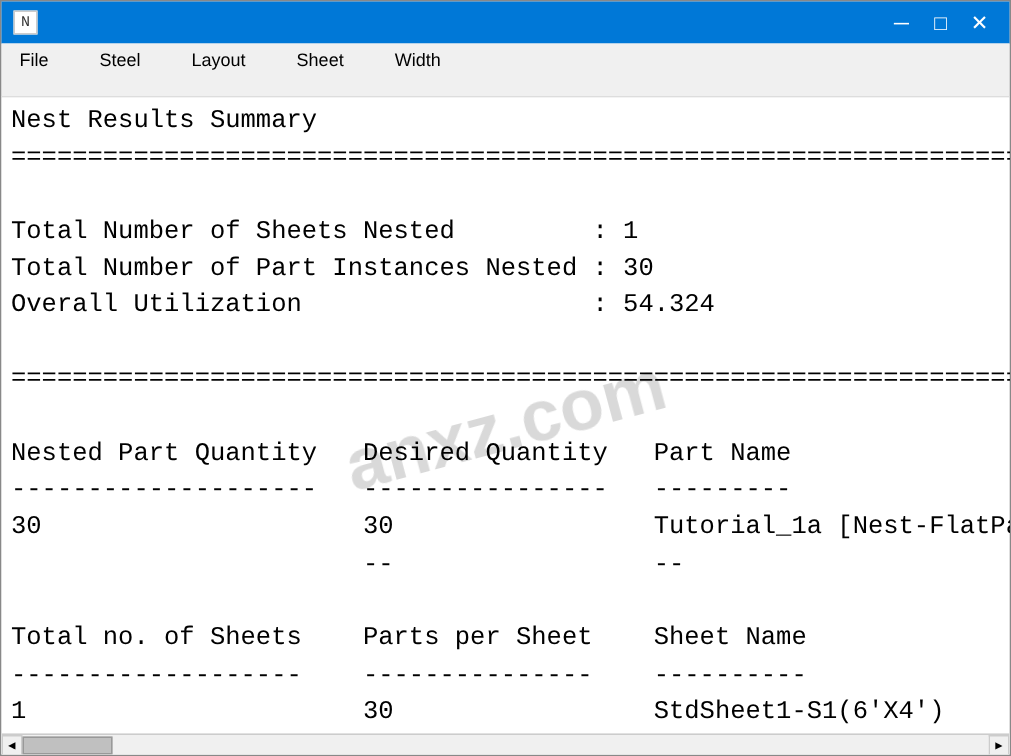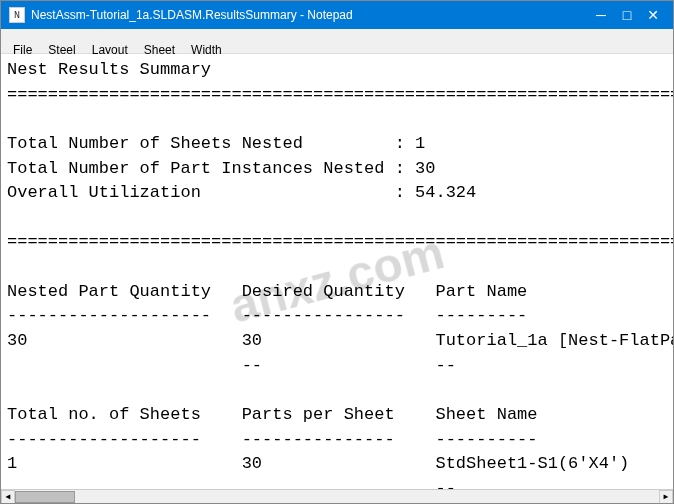--- a/index.html
+++ b/index.html
@@ -61,25 +61,25 @@
       color: white;
       font-size: 14px;
       cursor: pointer;
       display: flex;
       align-items: center;
       justify-content: center;
       font-family: 'Segoe UI', sans-serif;
     }
     .menu-bar {
       background: #f0f0f0;
-      padding: 12px 4px;
-      display: flex;
-      gap: 0;
+      padding: 2px 4px;
+      display: flex;
+      gap: 18px;
       border-bottom: 1px solid #ddd;
-      height: 22px;
+      height: 36px;
       flex-shrink: 0;
     }
     .menu-item {
       padding: 2px 8px;
       font-family: 'Segoe UI', sans-serif;
       font-size: 12px;
       cursor: pointer;
     }
     .content-area {
       flex: 1;
@@ -149,21 +149,20 @@
       z-index: 10;
     }
   </style>
 </head>
 <body>
 
 <div class="window">
   <div class="title-bar">
     <div class="title-bar-left">
       <div class="title-icon">N</div>
-      <span class="title-text">NestAssm-Tutorial_1a.SLDASM.ResultsSummary - Notepad</span>
     </div>
     <div class="title-controls">
       <button class="title-btn">─</button>
       <button class="title-btn">□</button>
       <button class="title-btn close">✕</button>
     </div>
   </div>
   <div class="menu-bar">
   <span class="menu-item">File</span>
       <span class="menu-item">Steel</span>

